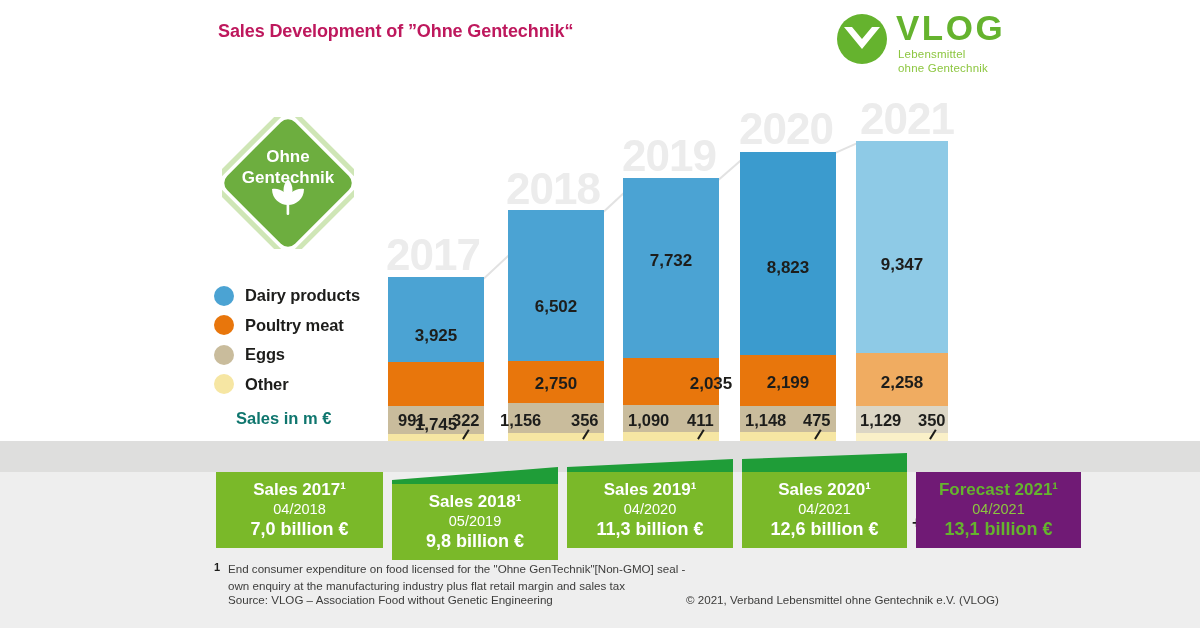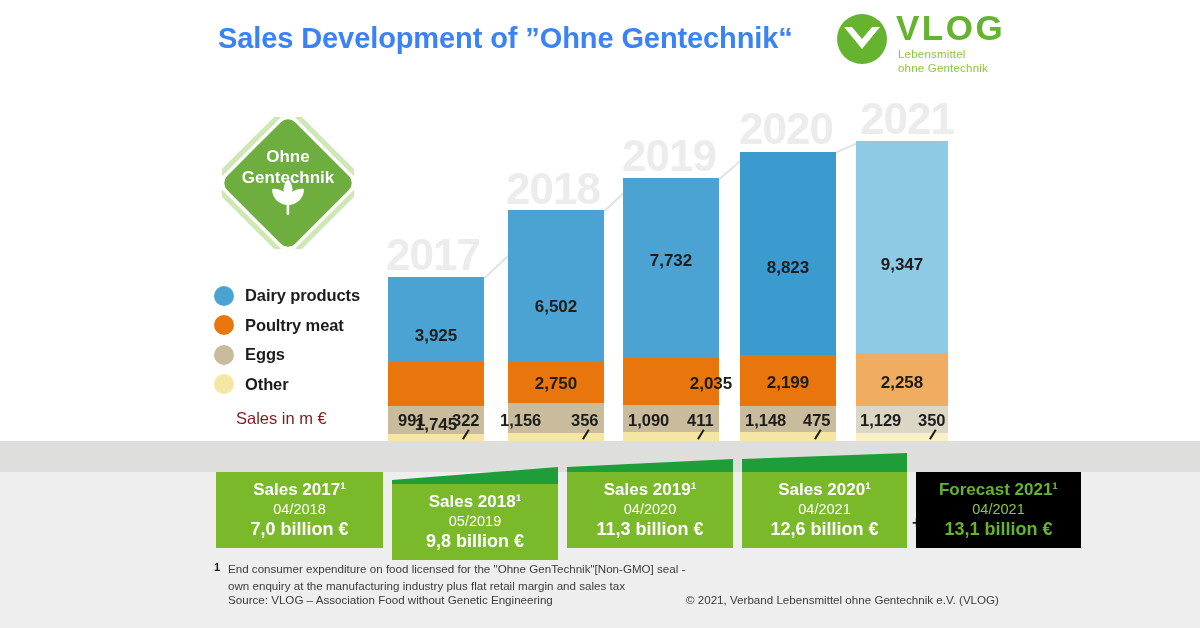--- a/index.html
+++ b/index.html
@@ -12,21 +12,21 @@
   }
   #stage { position:absolute; left:0; top:0; width:1200px; height:628px; }
 
   
   .band-dark { position:absolute; left:0; top:441px; width:1200px; height:31px; background:#dededd; }
   .band-light{ position:absolute; left:0; top:472px; width:1200px; height:156px; background:#eeeeee; }
 
   
   .title {
     position:absolute; left:218px; top:20px; width:600px;
-    font-size:29px; font-weight:bold; line-height:1.30; color:#3b82f6;
+    font-size:18px; font-weight:bold; line-height:1.30; color:#be185d;
     letter-spacing:-0.1px;
   }
 
   
   .vlog { position:absolute; left:836px; top:11px; width:170px; height:62px; }
   .vlog-mark { position:absolute; left:0; top:2px; width:52px; height:52px; }
   .vlog-word { position:absolute; left:60px; top:-1px; font-size:35px; font-weight:bold;
                color:#65b32e; letter-spacing:2.5px; line-height:1; }
   .vlog-tag  { position:absolute; left:62px; top:36px; font-size:11.5px; color:#8cc63f;
                line-height:1.22; letter-spacing:0.2px; }
@@ -38,21 +38,21 @@
     position:absolute; left:0; top:30px; width:132px; text-align:center;
     color:#ffffff; font-size:17px; font-weight:600; line-height:1.22;
     text-shadow:0 0 1px rgba(0,0,0,.06);
   }
 
   
   .legend { position:absolute; left:214px; top:281px; width:180px; }
   .lg-row { display:flex; align-items:center; height:29.5px; }
   .lg-dot { width:20px; height:20px; border-radius:50%; flex:0 0 20px; }
   .lg-lab { margin-left:11px; font-size:16.5px; font-weight:600; color:#1d1d1b; letter-spacing:-0.1px;}
-  .sales-lab { position:absolute; left:236px; top:409px; font-size:16.5px; font-weight:normal; color:#7f1d1d; }
+  .sales-lab { position:absolute; left:236px; top:409px; font-size:16.5px; font-weight:bold; color:#0f766e; }
 
   
   .chart { position:absolute; left:0; top:0; width:1200px; height:441px; }
   .yearlab {
     position:absolute; font-size:44px; font-weight:bold; color:#ececec; line-height:1;
     letter-spacing:-1px; white-space:nowrap;
   }
   .bar { position:absolute; }
   .seg { position:absolute; left:0; width:100%; }
   .seg-val {
@@ -63,21 +63,21 @@
   .conn { position:absolute; background:#e2e2e2; transform-origin:0 0; height:1.5px; }
   .tick { position:absolute; width:1.6px; height:11px; background:#1d1d1b; transform-origin:50% 100%;
           transform:rotate(32deg); }
   .sbox {
     position:absolute; text-align:center; color:#ffffff;
     display:flex; flex-direction:column; justify-content:center; align-items:center;
   }
   .sbox .l1 { font-size:17px; font-weight:bold; line-height:1.18; }
   .sbox .l2 { font-size:14.5px; font-weight:400; line-height:1.3; }
   .sbox .l3 { font-size:18px; font-weight:bold; line-height:1.2; }
-  .sbox.forecast { background:#000000; color:#65b32e; }
+  .sbox.forecast { background:#701a75; color:#65b32e; }
   .sbox.forecast .l2 { color:#8cc63f; }
 
   .growth { position:absolute; text-align:center; width:60px; }
   .growth .arw { font-size:0; }
   .growth .pct { font-size:16px; font-weight:bold; color:#1d1d1b; line-height:1; margin-top:2px; }
 
   
   .fn { position:absolute; font-size:11.6px; color:#3c3c3b; line-height:1.45; }
   .fn-sup { position:absolute; left:214px; top:561px; font-size:11px; font-weight:bold; color:#1d1d1b; }
   .fn-body { left:228px; top:561px; width:560px; }

